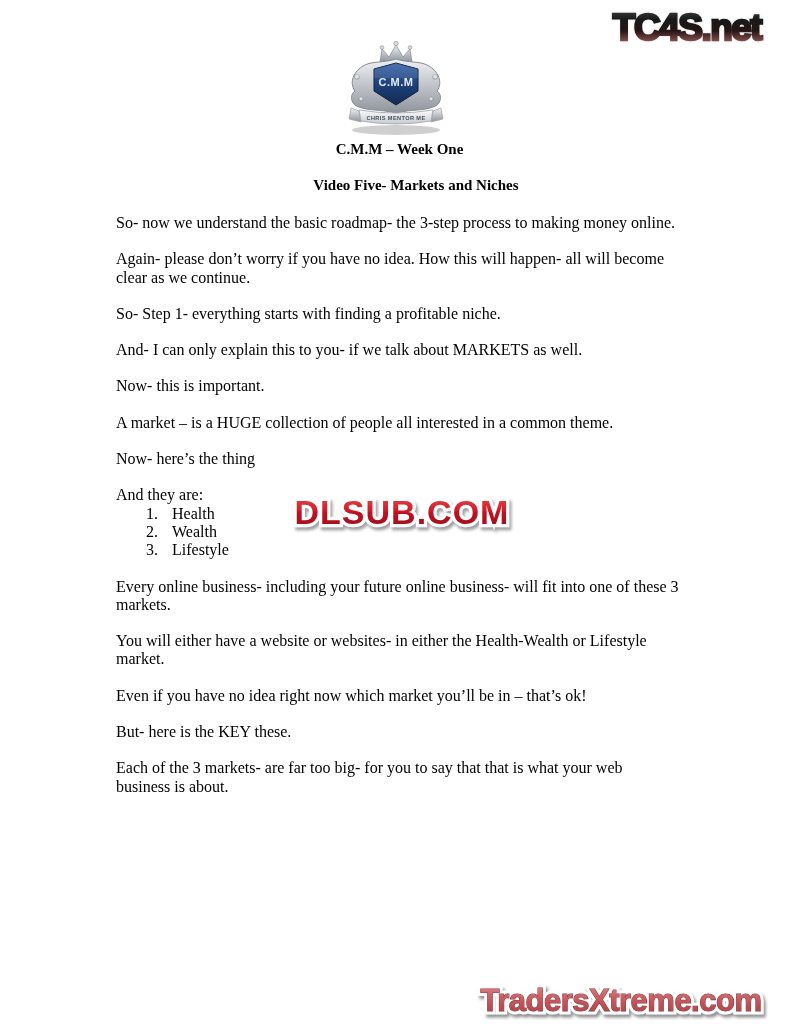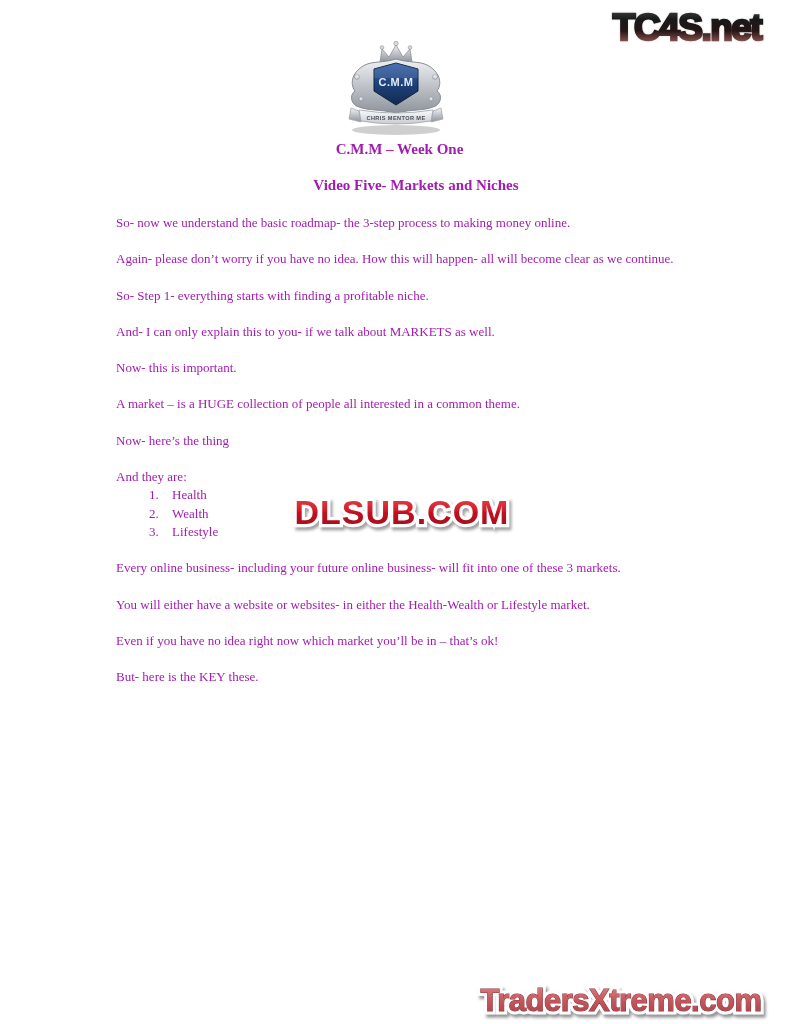--- a/index.html
+++ b/index.html
@@ -1,33 +1,33 @@
 <!DOCTYPE html>
 <html><head>
 <meta charset="utf-8">
 <style>
   html,body{margin:0;padding:0;background:#ffffff;}
   .page{
     position:relative;width:791px;height:1024px;background:#ffffff;overflow:hidden;
-    font-family:"Liberation Serif",serif;color:#a21caf;
+    font-family:"Liberation Serif",serif;color:#000000;
   }
   
   .wm-top{position:absolute;top:2px;right:6px;}
   .wm-center{position:absolute;top:490px;left:259px;}
   .wm-bottom{position:absolute;top:976px;right:1px;}
   
   .logo{position:absolute;top:38px;left:50%;transform:translateX(-50%);}
   
   .title{position:absolute;top:141px;left:8px;right:0;text-align:center;
          font-weight:bold;font-size:15px;line-height:17px;}
   .subtitle{position:absolute;top:177px;left:0;right:0;text-align:center;
          font-weight:bold;font-size:15px;line-height:17px;padding-left:41px;}
   
   .content{position:absolute;left:116px;top:214px;width:563px;
-           font-size:13px;line-height:18.3px;}
+           font-size:16px;line-height:18.3px;}
   .content p{margin:0 0 18px 0;}
   .markets-block{margin:0;}
   .markets-block span{display:block;}
   ol.markets-list{margin:0 0 18px 0;padding:0 0 0 46px;}
   ol.markets-list li{padding-left:10px;}
   text{font-family:"Liberation Sans",sans-serif;}
 </style>
 </head>
 <body>
 
@@ -112,20 +112,21 @@
     <ol class="markets-list">
       <li>Health</li>
       <li>Wealth</li>
       <li>Lifestyle</li>
     </ol>
 
     <p>Every online business- including your future online business- will fit into one of these 3 markets.</p>
     <p>You will either have a website or websites- in either the Health-Wealth or Lifestyle market.</p>
     <p>Even if you have no idea right now which market you’ll be in – that’s ok!</p>
     <p>But- here is the KEY these.</p>
+    <p>Each of the 3 markets- are far too big- for you to say that that is what your web business is about.</p>
   </div>
 
   <div class="wm-center">
     <svg width="286" height="46" viewBox="0 0 286 46">
       <defs>
         <linearGradient id="dlgrad" x1="0" y1="0" x2="0" y2="1">
           <stop offset="0%" stop-color="#ef4b50"></stop>
           <stop offset="45%" stop-color="#d01e2a"></stop>
           <stop offset="52%" stop-color="#c01020"></stop>
           <stop offset="100%" stop-color="#97101b"></stop>

